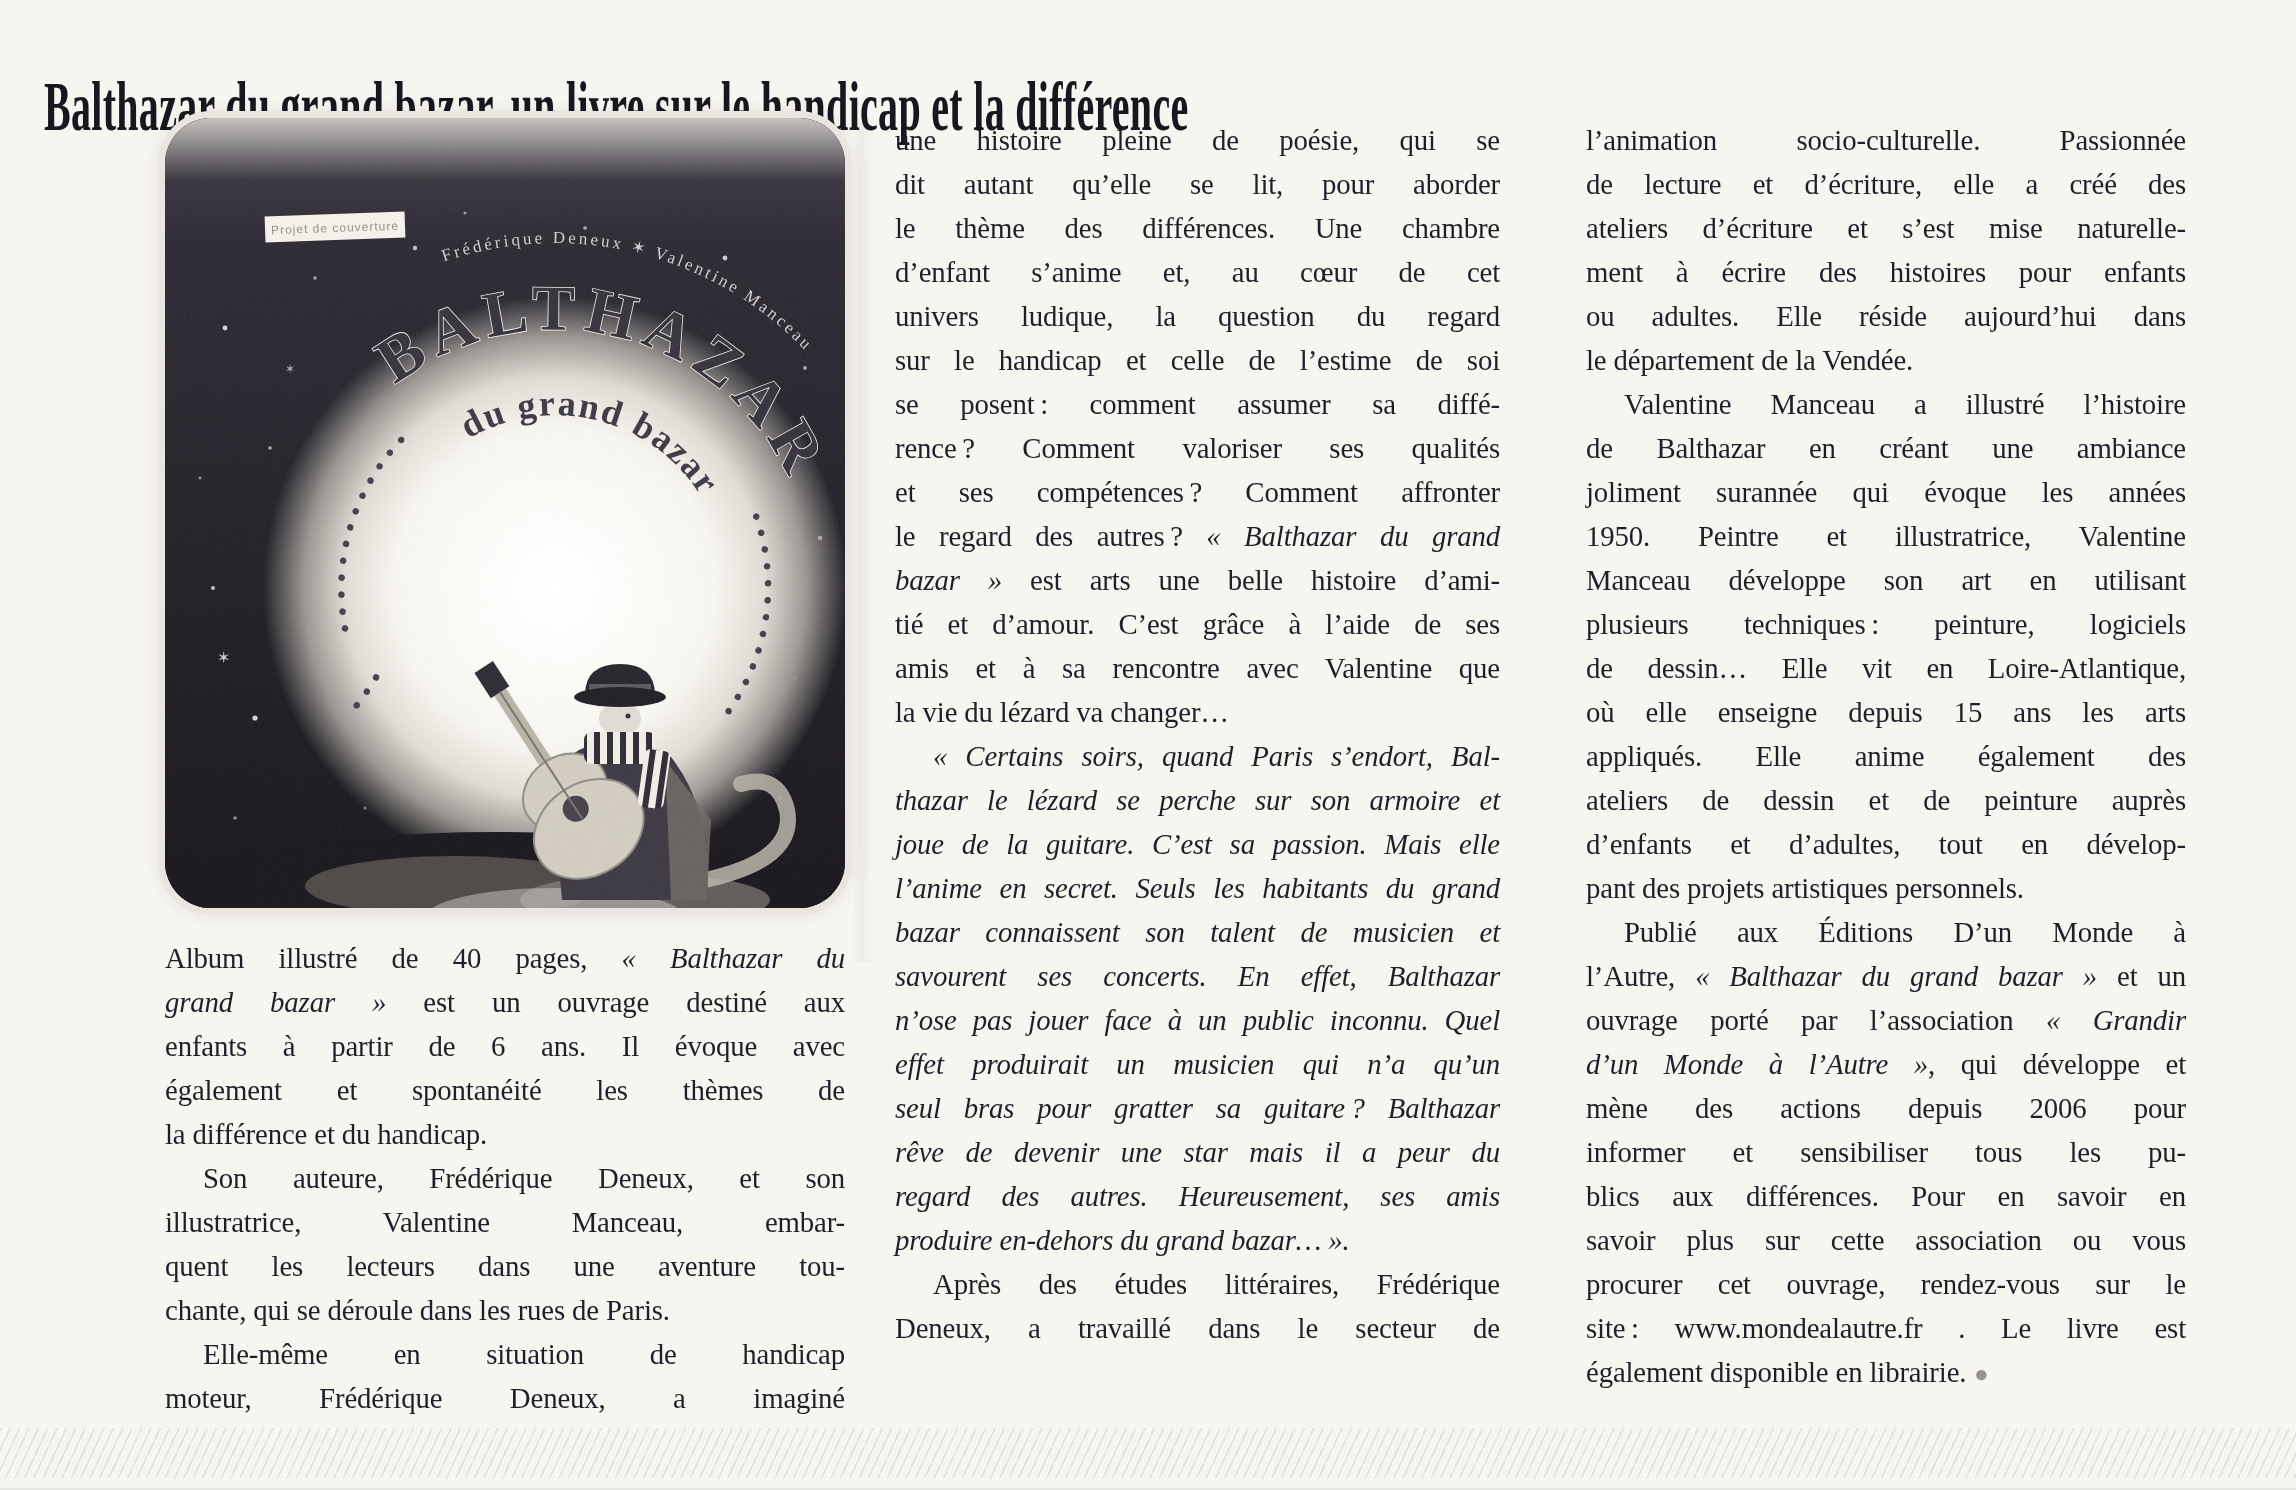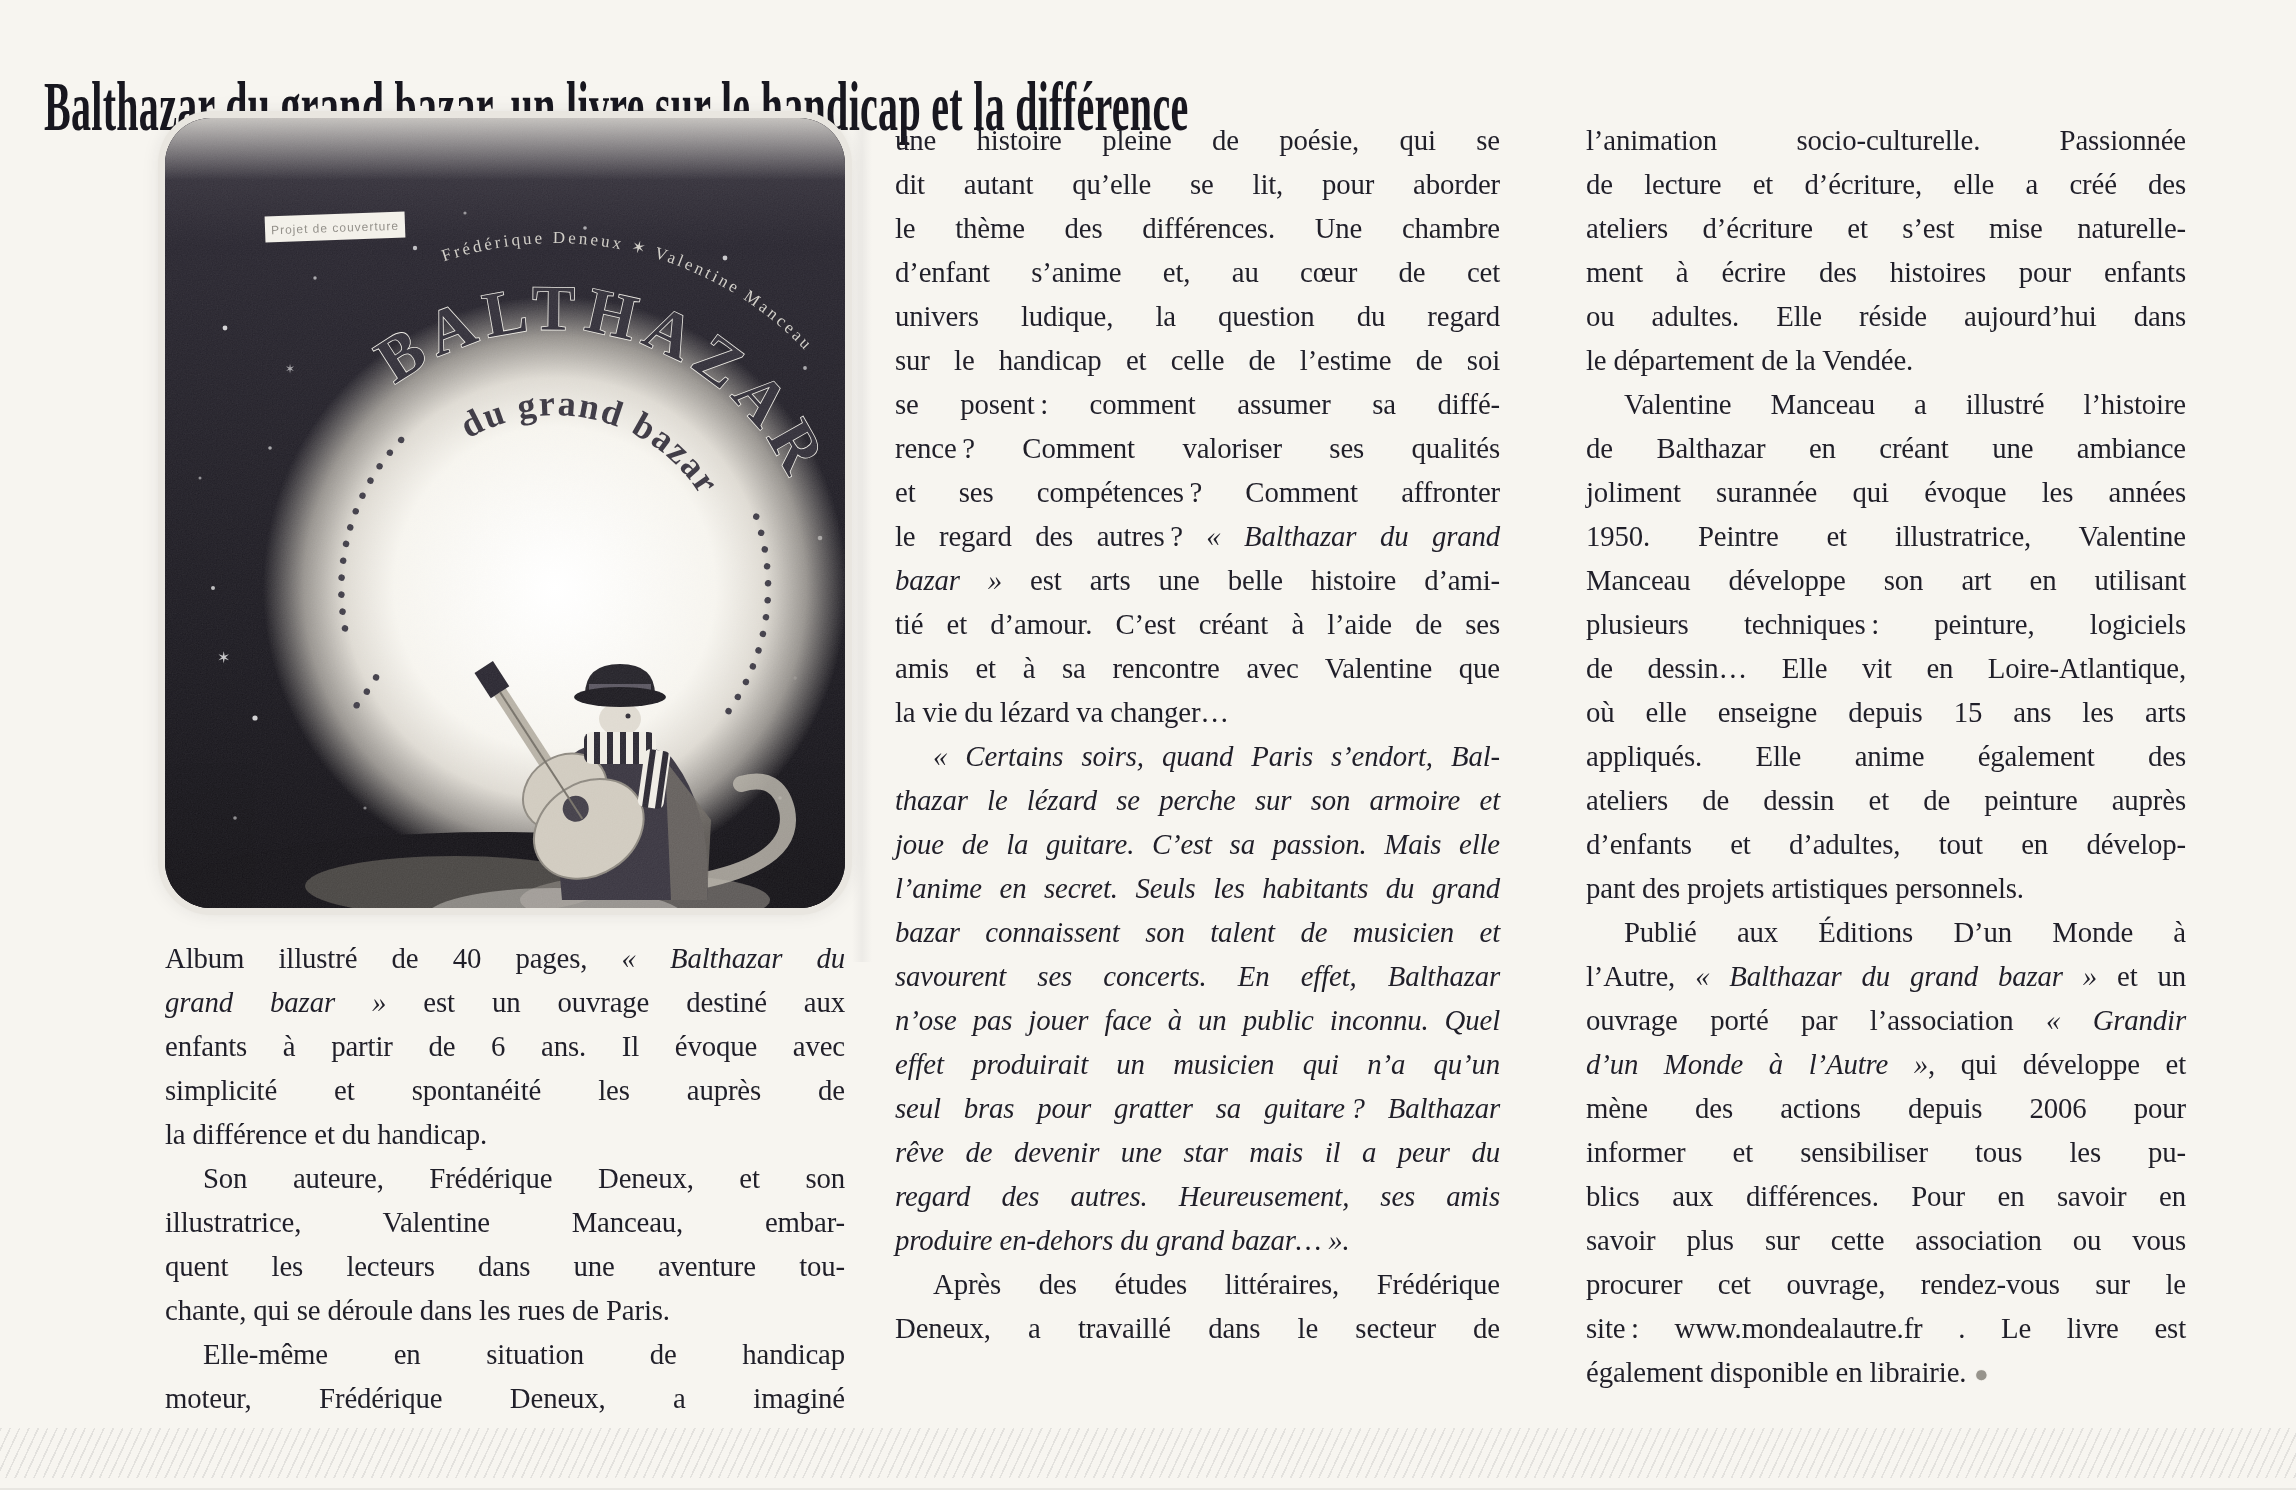--- a/index.html
+++ b/index.html
@@ -177,21 +177,21 @@
           </g>
 
           <rect width="680" height="790" filter="url(#grain)" opacity=".13"></rect>
         </svg>
       </div>
       <div>
           <div class="block">
             <div class="line"><span>Album illustré de 40 pages, </span><span class="it">« Balthazar du</span></div>
             <div class="line"><span class="it">grand bazar »</span><span> est un ouvrage destiné aux</span></div>
             <div class="line"><span>enfants à partir de 6 ans. Il évoque avec</span></div>
-            <div class="line"><span>simplicité et spontanéité les auprès de</span></div>
+            <div class="line"><span>également et spontanéité les thèmes de</span></div>
             <div class="line final"><span>la différence et du handicap.</span></div>
           </div>
           <div class="block indent">
             <div class="line"><span>Son auteure, Frédérique Deneux, et son</span></div>
             <div class="line"><span>illustratrice, Valentine Manceau, embar-</span></div>
             <div class="line"><span>quent les lecteurs dans une aventure tou-</span></div>
             <div class="line final"><span>chante, qui se déroule dans les rues de Paris.</span></div>
           </div>
           <div class="block indent">
             <div class="line"><span>Elle-même en situation de handicap</span></div>
@@ -206,21 +206,21 @@
           <div class="line"><span>dit autant qu’elle se lit, pour aborder</span></div>
           <div class="line"><span>le thème des différences. Une chambre</span></div>
           <div class="line"><span>d’enfant s’anime et, au cœur de cet</span></div>
           <div class="line"><span>univers ludique, la question du regard</span></div>
           <div class="line"><span>sur le handicap et celle de l’estime de soi</span></div>
           <div class="line"><span>se posent : comment assumer sa diffé-</span></div>
           <div class="line"><span>rence ? Comment valoriser ses qualités</span></div>
           <div class="line"><span>et ses compétences ? Comment affronter</span></div>
           <div class="line"><span>le regard des autres ? </span><span class="it">« Balthazar du grand</span></div>
           <div class="line"><span class="it">bazar »</span><span> est arts une belle histoire d’ami-</span></div>
-          <div class="line"><span>tié et d’amour. C’est créant à l’aide de ses</span></div>
+          <div class="line"><span>tié et d’amour. C’est grâce à l’aide de ses</span></div>
           <div class="line"><span>amis et à sa rencontre avec Valentine que</span></div>
           <div class="line final"><span>la vie du lézard va changer…</span></div>
         </div>
         <div class="block indent it-block">
           <div class="line"><span>« Certains soirs, quand Paris s’endort, Bal-</span></div>
           <div class="line"><span>thazar le lézard se perche sur son armoire et</span></div>
           <div class="line"><span>joue de la guitare. C’est sa passion. Mais elle</span></div>
           <div class="line"><span>l’anime en secret. Seuls les habitants du grand</span></div>
           <div class="line"><span>bazar connaissent son talent de musicien et</span></div>
           <div class="line"><span>savourent ses concerts. En effet, Balthazar</span></div>

